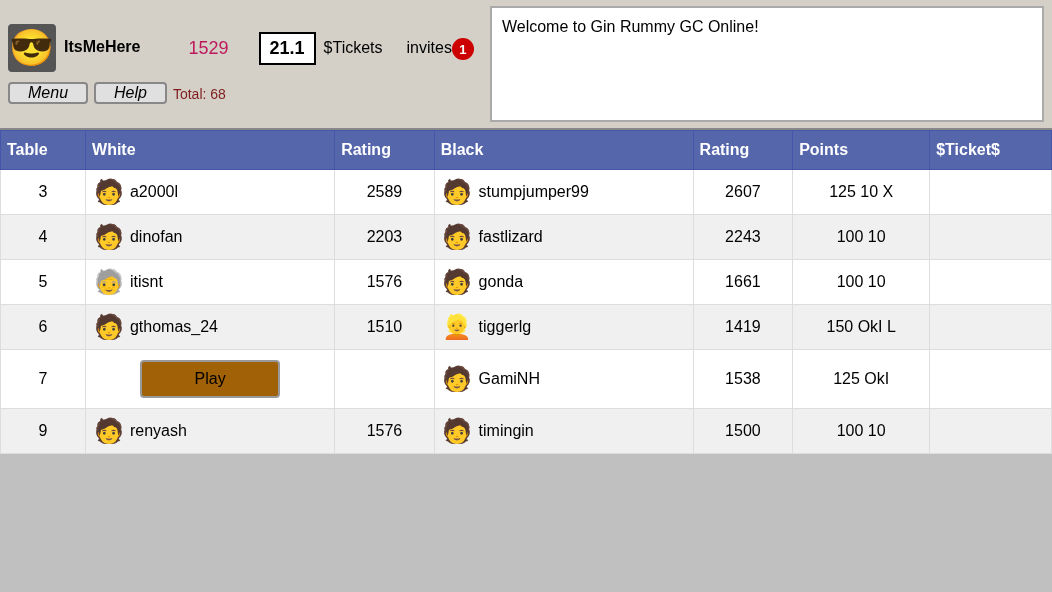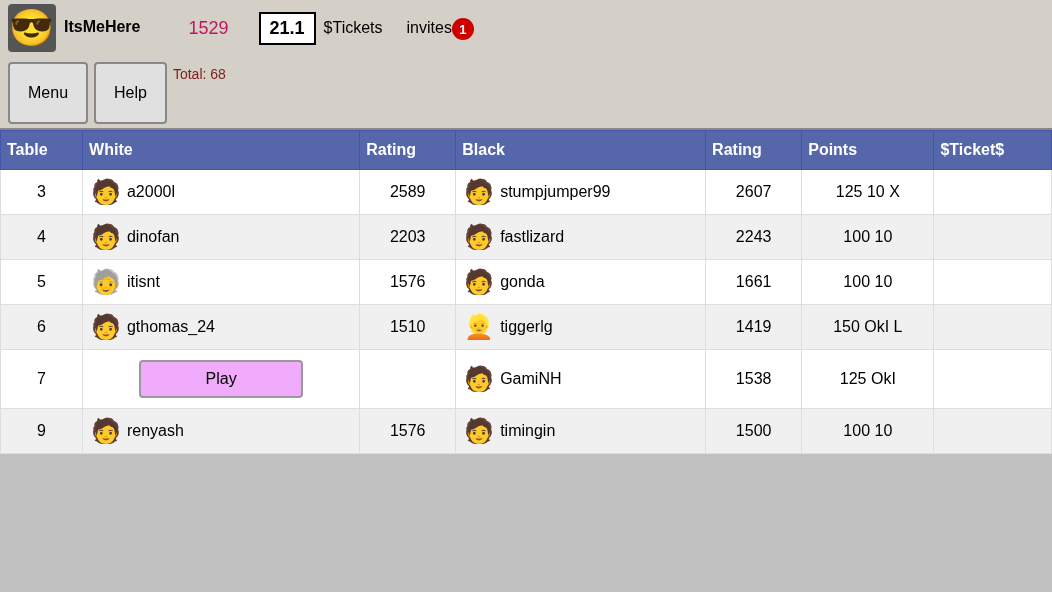--- a/index.html
+++ b/index.html
@@ -89,24 +89,25 @@
       margin-top: 2px;
     }
     #buttons-row {
       display: flex;
       gap: 6px;
       margin-top: 6px;
     }
     .header-btn {
       border: 2px solid #888;
       background: #e0e0e0;
-      padding: 20px 18px;
+      padding: 0 18px;
       font-size: 16px;
       cursor: pointer;
       border-radius: 4px;
+      font-style: italic;
     }
     #status-row {
       display: flex;
       gap: 16px;
       font-size: 14px;
       color: #0000cc;
       margin-top: 4px;
     }
     #total-label {
       color: #7f1d1d;
@@ -157,27 +158,27 @@
     .player-cell {
       display: flex;
       align-items: center;
       gap: 6px;
     }
     .player-avatar {
       font-size: 24px;
       line-height: 1;
     }
     .play-btn {
-      background: #f0abfc;
+      background: #a16207;
       border: 2px solid #999;
       padding: 8px 24px;
       font-size: 16px;
       cursor: pointer;
       border-radius: 4px;
-      width: 164px;
+      width: 140px;
     }
   </style>
 </head>
 <body>
 
 <div id="header">
   <div id="user-section">
     <div id="user-top">
       <div id="avatar">
         <span style="font-size:36px;">😎</span>
@@ -195,20 +196,23 @@
         <div id="invites-badge">1</div>
       </div>
     </div>
     <div id="buttons-row">
       <button class="header-btn">Menu</button>
       <button class="header-btn">Help</button>
       <div id="status-row">
         <span id="total-label">Total: 68</span>
       </div>
     </div>
+  </div>
+  <div id="welcome-box">
+    <span>Welcome to Gin Rummy GC Online!</span>
   </div>
 </div>
 
 <table id="game-table">
   <thead>
     <tr>
       <th>Table</th>
       <th>White</th>
       <th>Rating</th>
       <th>Black</th>

